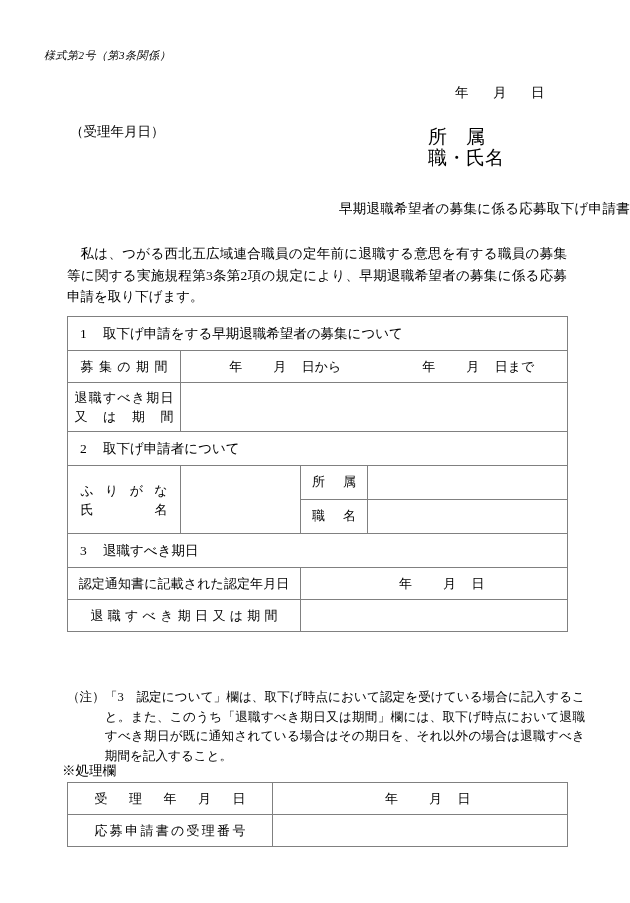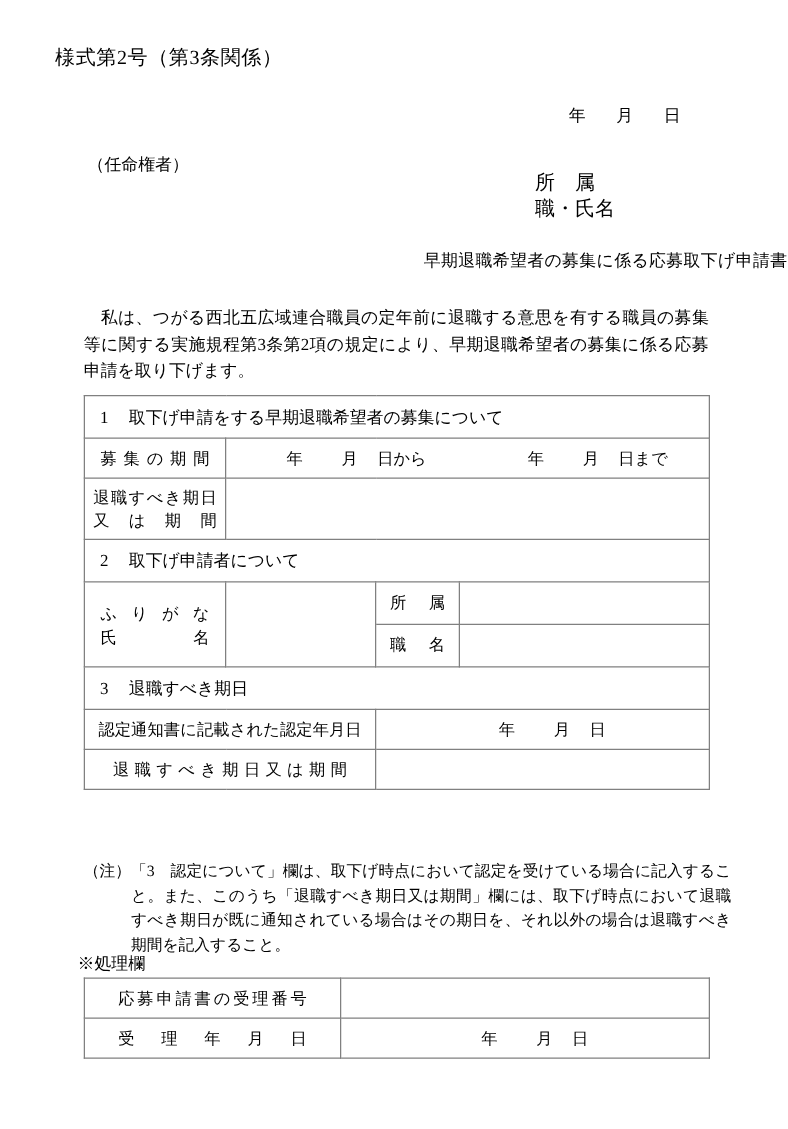--- a/index.html
+++ b/index.html
@@ -21,24 +21,25 @@
     position: absolute;
     left: 0; top: 0;
     width: 630px;
     height: 903px;
   }
 
   
   .form-no {
     position: absolute;
     left: 44px;
-    top: 36px;
-    font-size: 16px;
+    top: 48px;
+    font-size: 11px;
     letter-spacing: 0.5px;
     white-space: nowrap;
+    font-style: italic;
   }
   .date-line-top {
     position: absolute;
     left: 455px;
     top: 84px;
     width: 120px;
     font-size: 13.5px;
     white-space: nowrap;
   }
   .date-line-top .g { display: inline-block; width: 38px; }
@@ -47,22 +48,22 @@
   .appointer {
     position: absolute;
     left: 70px;
     top: 123px;
     font-size: 13.5px;
     white-space: nowrap;
   }
   .affil-block {
     position: absolute;
     left: 428px;
-    top: 136px;
-    font-size: 16px;
+    top: 126px;
+    font-size: 19px;
     line-height: 21px;
   }
   .affil-block .r { white-space: nowrap; }
 
   
   .doc-title {
     position: absolute;
     left: 0;
     top: 200px;
     width: 630px;
@@ -167,21 +168,21 @@
 <body>
 
 <div class="page">
 
   <div class="form-no">様式第2号（第3条関係）</div>
 
   <div class="date-line-top">
     <span class="g">年</span><span class="g">月</span><span class="g">日</span>
   </div>
 
-  <div class="appointer">（任命権者）</div>
+  <div class="appointer">（受理年月日）</div>
 
   <div class="affil-block">
     <div class="r">所　属</div>
     <div class="r">職・氏名</div>
   </div>
 
   <div class="doc-title">早期退職希望者の募集に係る応募取下げ申請書</div>
 
   <div class="body-para">私は、つがる西北五広域連合職員の定年前に退職する意思を有する職員の募集等に関する実施規程第3条第2項の規定により、早期退職希望者の募集に係る応募申請を取り下げます。</div>
 
@@ -271,28 +272,28 @@
   <div class="proc-head">※処理欄</div>
 
   <table class="form-table" id="proc-table">
     <colgroup>
       <col style="width:205px">
       <col style="width:295px">
     </colgroup>
     <tbody>
       <tr>
         <td class="lbl row-31">
-          <span class="lbl-just w12">応募申請書の受理番号</span>
-        </td>
-        <td class="row-31"></td>
-      </tr>
-      <tr>
-        <td class="lbl row-31">
           <span class="lbl-just w12">受理年月日</span>
         </td>
         <td class="ymd row-31">
           <span class="g">年</span><span class="g">月</span><span class="g last">日</span>
         </td>
       </tr>
+      <tr>
+        <td class="lbl row-31">
+          <span class="lbl-just w12">応募申請書の受理番号</span>
+        </td>
+        <td class="row-31"></td>
+      </tr>
     </tbody>
   </table>
 
 </div>
 
 </body></html>

